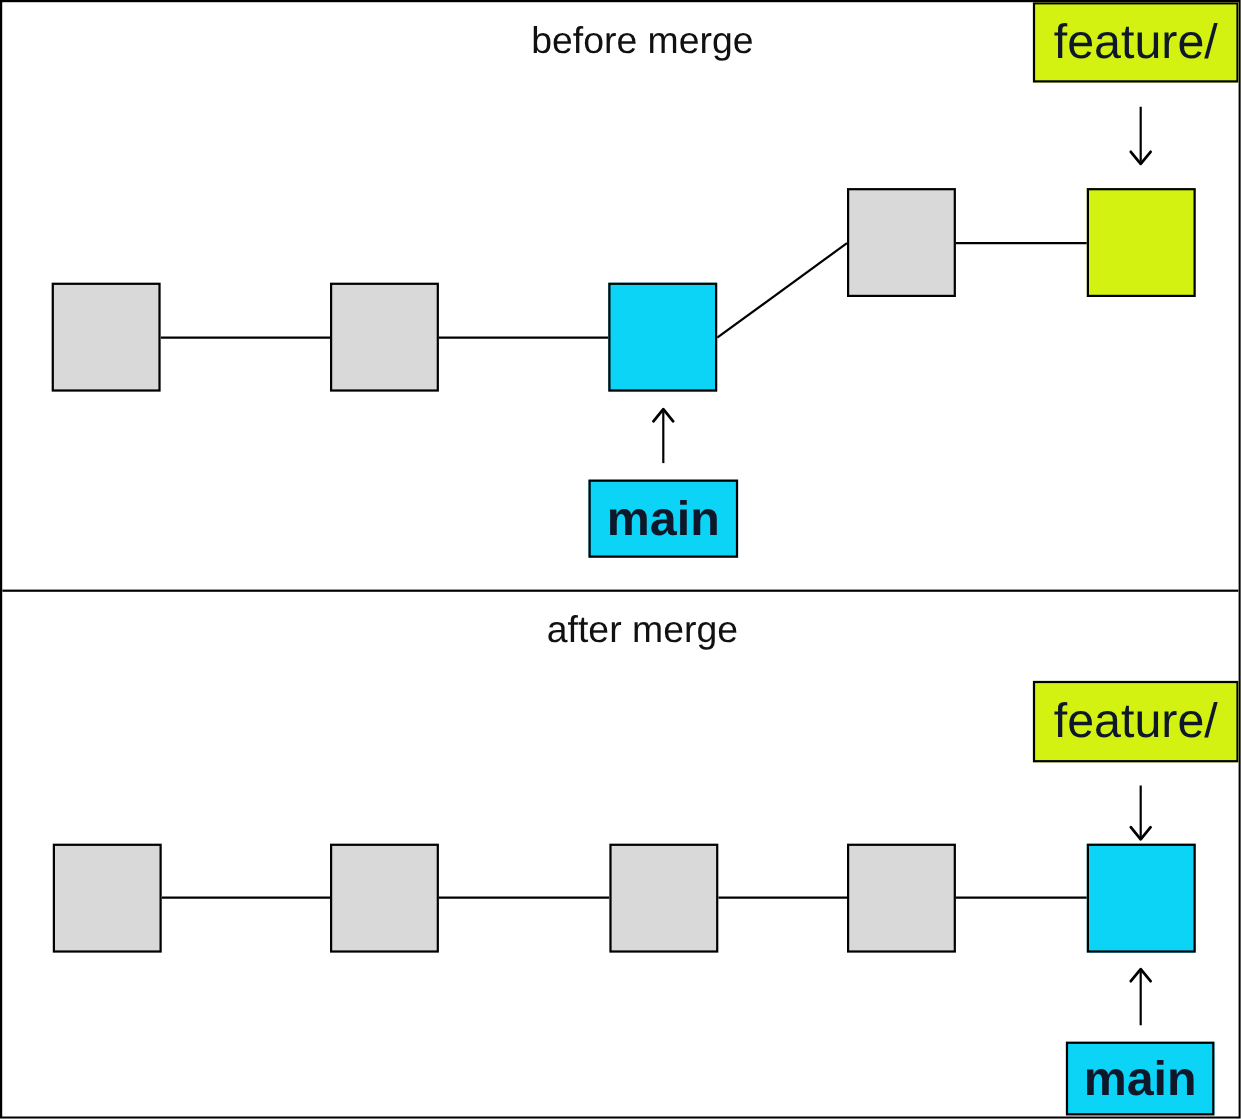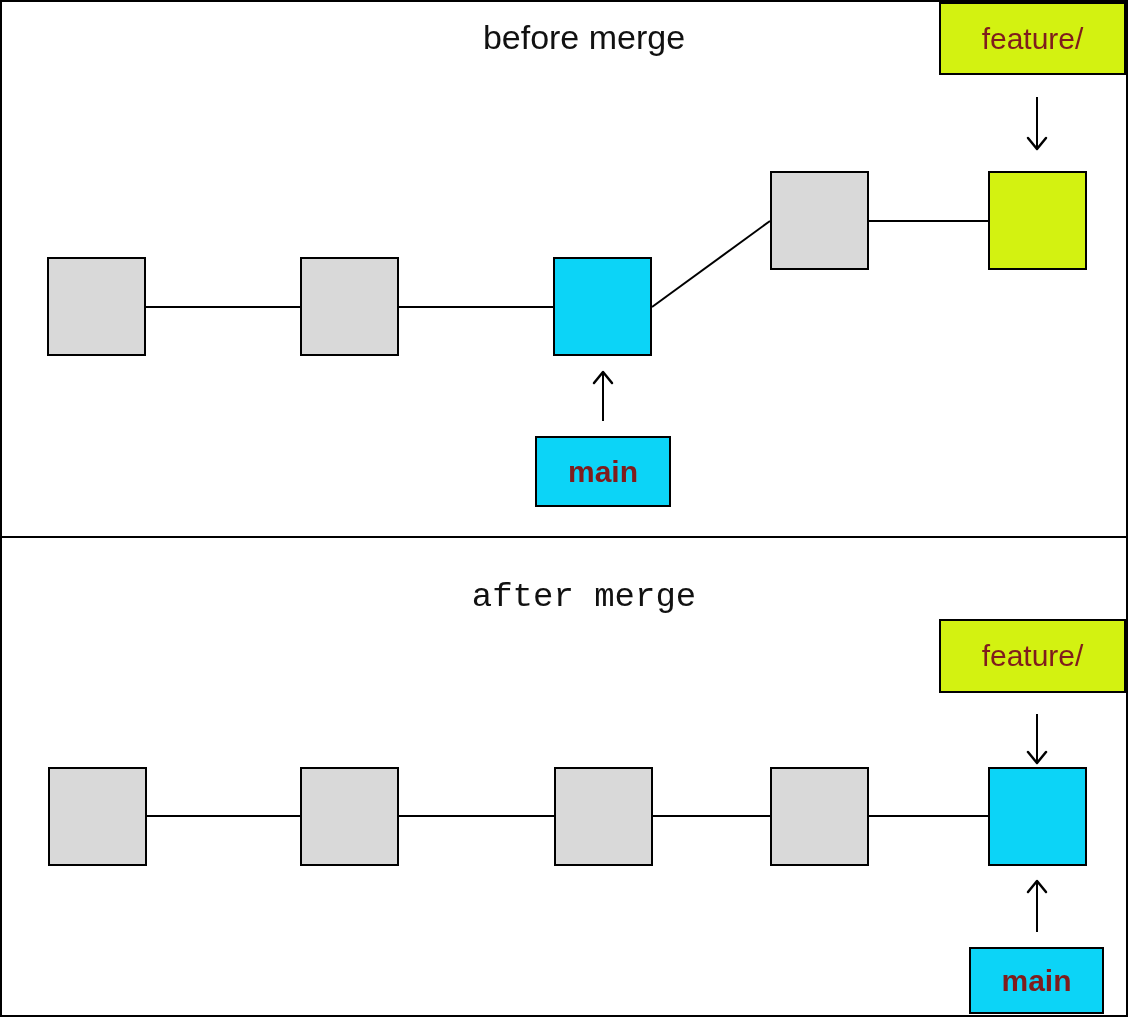--- a/index.html
+++ b/index.html
@@ -48,21 +48,21 @@
     left: 0;
     width: 100%;
     box-sizing: border-box;
     padding-left: 40px;
     text-align: center;
     font-size: 34px;
     color: #111;
     white-space: nowrap;
   }
   .title-before { top: 16px; }
-  .title-after  { top: 576px; font-family: Liberation Mono, monospace; }
+  .title-after  { top: 552px; }
 
   .commit {
     position: absolute;
     width: 99px;
     height: 99px;
     box-sizing: border-box;
     border: 2px solid var(--line, #000);
   }
   .fill-gray    { background: var(--commit_gray, #d9d9d9); }
   .fill-cyan    { background: var(--branch_cyan, #0cd4f7); }
@@ -82,22 +82,22 @@
   .a-c4 { left: 768px; top: 765px; }
   .a-c5 { left: 986px; top: 765px; }
 
   .branch-label {
     position: absolute;
     box-sizing: border-box;
     border: 2px solid var(--line, #000);
     display: flex;
     align-items: center;
     justify-content: center;
-    font-size: 30px;
-    color: #7f1d1d;
+    font-size: 44px;
+    color: #0f172a;
     white-space: nowrap;
   }
   .label-feature { background: var(--feature_green, #d3f211); }
   .label-main    { background: var(--branch_cyan, #0cd4f7); font-weight: bold; }
 
   .b-feature { top: 0;     right: 0; width: 187px; height: 73px; }
   .b-main    { left: 533px; top: 434px; width: 136px; height: 71px; }
   .a-feature { top: 617px; right: 0; width: 187px; height: 74px; }
   .a-main    { left: 967px; top: 945px; width: 135px; height: 67px; }
 </style>

